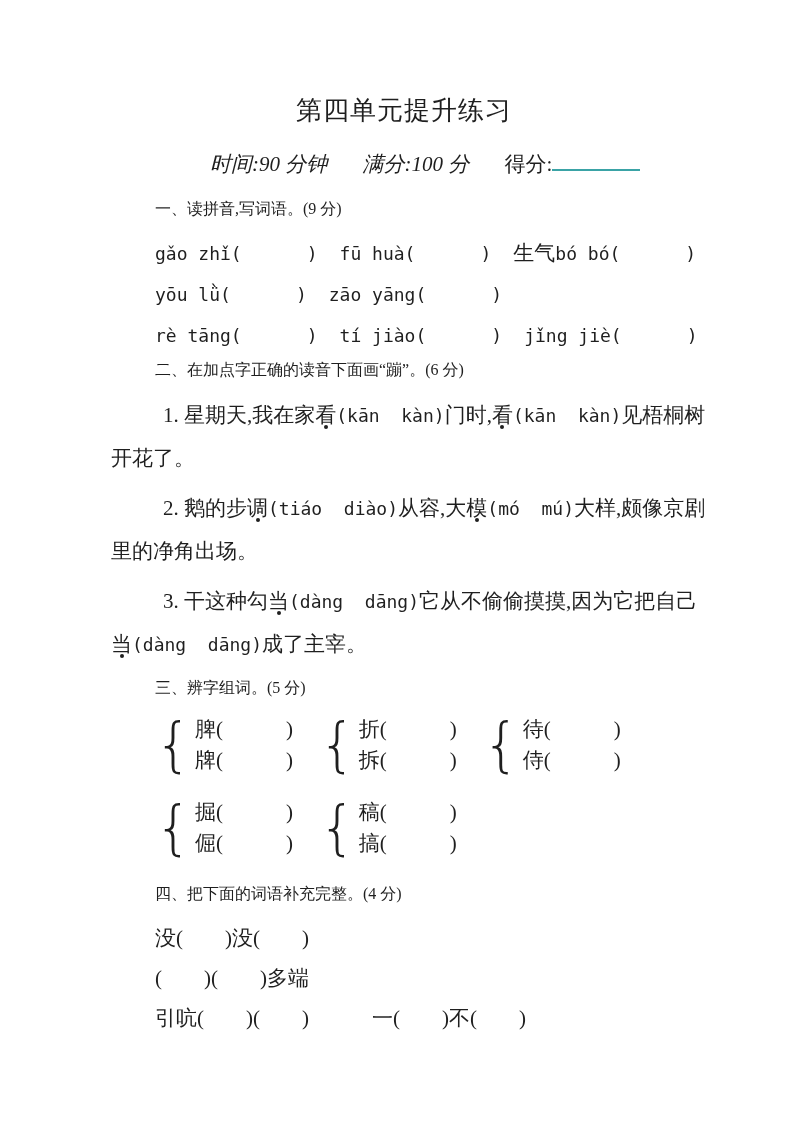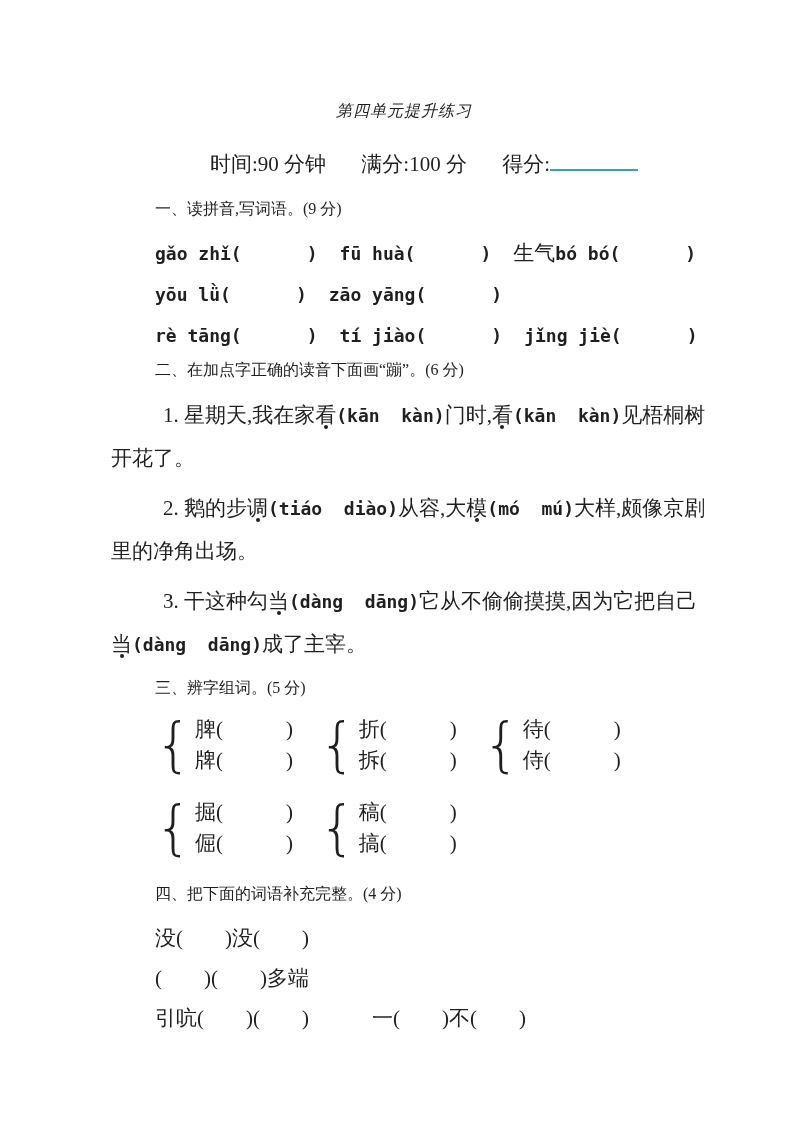--- a/index.html
+++ b/index.html
@@ -5,40 +5,40 @@
   :root { --accent:#3aa3a6; --ink:#1f1f1f; }
   html,body { margin:0; padding:0; background:#ffffff; }
   body {
     width:793px; height:1122px; overflow:hidden;
     font-family:"Liberation Serif","DejaVu Serif",serif;
     color:var(--ink); font-size:21px;
   }
   .page { padding:97px 88px 0 103px; box-sizing:border-box; width:793px; }
 
   .title {
-    font-size:16px; font-weight:400; text-align:center;
-    margin:0 0 25px 0; line-height:28px; letter-spacing:1px;font-style:italic;
+    font-size:26px; font-weight:400; text-align:center;
+    margin:0 0 25px 0; line-height:28px; letter-spacing:1px;
   }
   .meta { padding-left:107px; line-height:28px; margin-bottom:17px; white-space:nowrap; }
-  .meta .mitem { margin-right:30px; }
+  .meta .mitem { margin-right:30px;font-style:italic; }
   .score-wrap { white-space:nowrap; }
   .score-line {
     display:inline-block; width:88px; height:16px;
     border-bottom:2px solid var(--accent); vertical-align:baseline;
   }
 
   .sec-heading {
     font-size:16px; font-weight:400; margin:0 0 10px 0;
     line-height:28px; text-indent:52px;
   }
   .sec-heading.mt7  { margin-top:7px; }
   .sec-heading.mt21 { margin-top:21px; }
 
   
-  .py { font-family:"DejaVu Sans Mono","Liberation Mono",monospace; font-size:18px; white-space:pre;font-weight:bold; }
+  .py { font-family:"DejaVu Sans Mono","Liberation Mono",monospace; font-size:18px; white-space:pre; }
 
   
   .pyrows { margin:0 0 0 0; }
   .pyrow { display:flex; gap:22px; line-height:40px; padding-left:52px; white-space:nowrap; }
 
   
   .para { margin:8px; line-height:42px; text-indent:52px; width:602px; }
   .dotted { position:relative; }
   .dotted::after {
     content:""; position:absolute; left:50%; transform:translateX(-50%);

